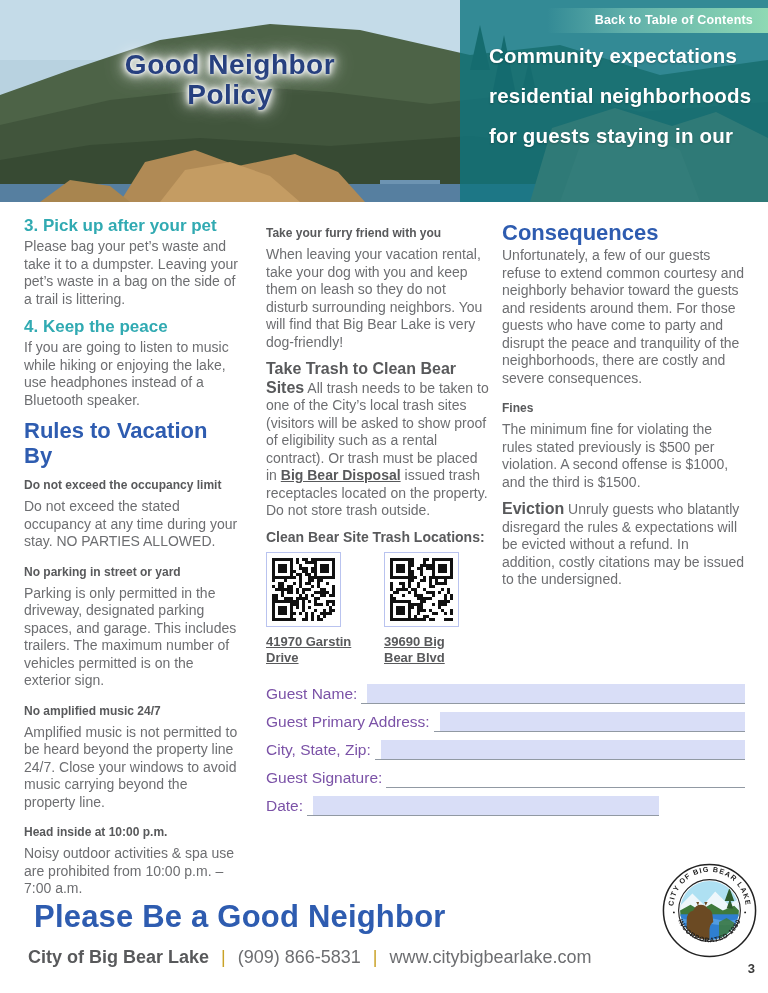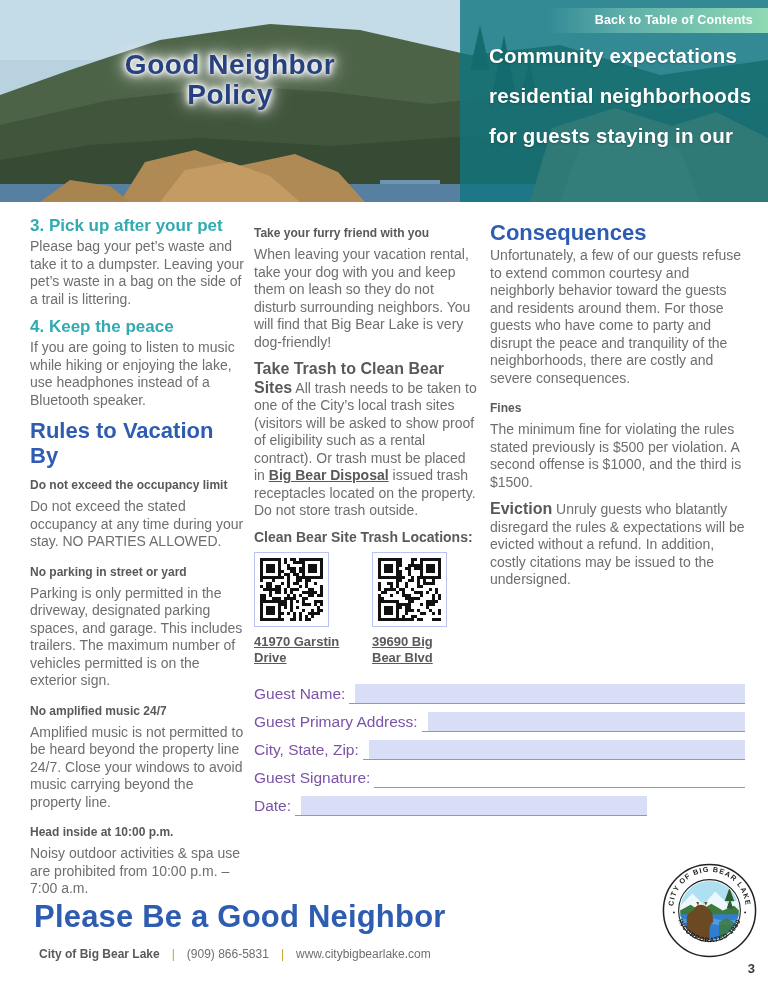--- a/index.html
+++ b/index.html
@@ -24,21 +24,21 @@
     font-weight:700;line-height:40px;letter-spacing:.2px;
     text-shadow:0 1px 2px rgba(0,0,0,.25);}
   .back-btn{
     position:absolute;top:8px;right:0;height:25px;line-height:25px;
     padding:0 15px 0 48px;color:#fff;font-weight:700;font-size:12.5px;letter-spacing:.2px;
     background:linear-gradient(90deg, rgba(150,220,195,0) 0%, rgba(150,220,195,.45) 35%, #8fd9b4 100%);
     border-radius:4px 0 0 4px;cursor:pointer;
   }
   
   .content{position:absolute;top:202px;left:0;width:768px;box-sizing:border-box;
-    display:flex;padding:14px 23px 0 30px;gap:10px;
+    display:flex;padding:14px 23px 0 24px;gap:28px;
     color:var(--body,#6d6e71);font-size:14px;line-height:17.5px;}
   .col1{width:214px;flex:0 0 214px;}
   .right-wrap{flex:1;min-width:0;}
   .row2{display:flex;gap:12px;}
   .col2{width:224px;flex:0 0 224px;}
   .col3{flex:1;min-width:0;}
   p{margin:0 0 9px 0;}
   .h-teal{color:var(--teal,#31aab2);font-size:17px;font-weight:800;line-height:20px;margin:0 0 2px 0;}
   .h-blue{color:var(--blue,#2e5cb0);font-size:22px;font-weight:800;line-height:25px;margin:4px 0 2px 0;}
   .h-dark{color:var(--dark,#58595b);font-size:12px;font-weight:800;line-height:24px;margin:5px 0 1px 0;}
@@ -61,21 +61,21 @@
   .form-label{color:var(--purple,#7b52a7);font-size:15.5px;font-weight:500;
     white-space:nowrap;padding-bottom:2px;}
   .form-line{position:relative;flex:1;height:21px;border-bottom:1.5px solid var(--line,#9199a3);
     margin-left:4px;cursor:text;}
   .form-line.shorter{flex:0 0 352px;}
   .form-line .box{position:absolute;left:6px;right:0;bottom:0;height:19px;
     background:var(--lavender,#d9def7);}
   
   .footer-tagline{position:absolute;left:34px;top:899px;font-size:31px;font-weight:800;
     letter-spacing:.2px;color:var(--blue,#2e5cb0);}
-  .footer-info{position:absolute;left:39px;top:947px;font-size:12px;color:var(--body,#6d6e71);}
+  .footer-info{position:absolute;left:28px;top:947px;font-size:18px;color:var(--body,#6d6e71);}
   .footer-info .org{font-weight:800;color:var(--dark,#58595b);}
   .footer-info .sep{color:var(--gold,#c9a227);margin:0 12px;font-weight:400;}
   .city-seal{position:absolute;right:11px;top:863px;width:95px;height:95px;}
   .page-num{position:absolute;right:13px;bottom:17px;font-size:13px;font-weight:800;color:#3a3a3a;}
 </style>
 </head>
 <body>
 
 <div class="page">
 

